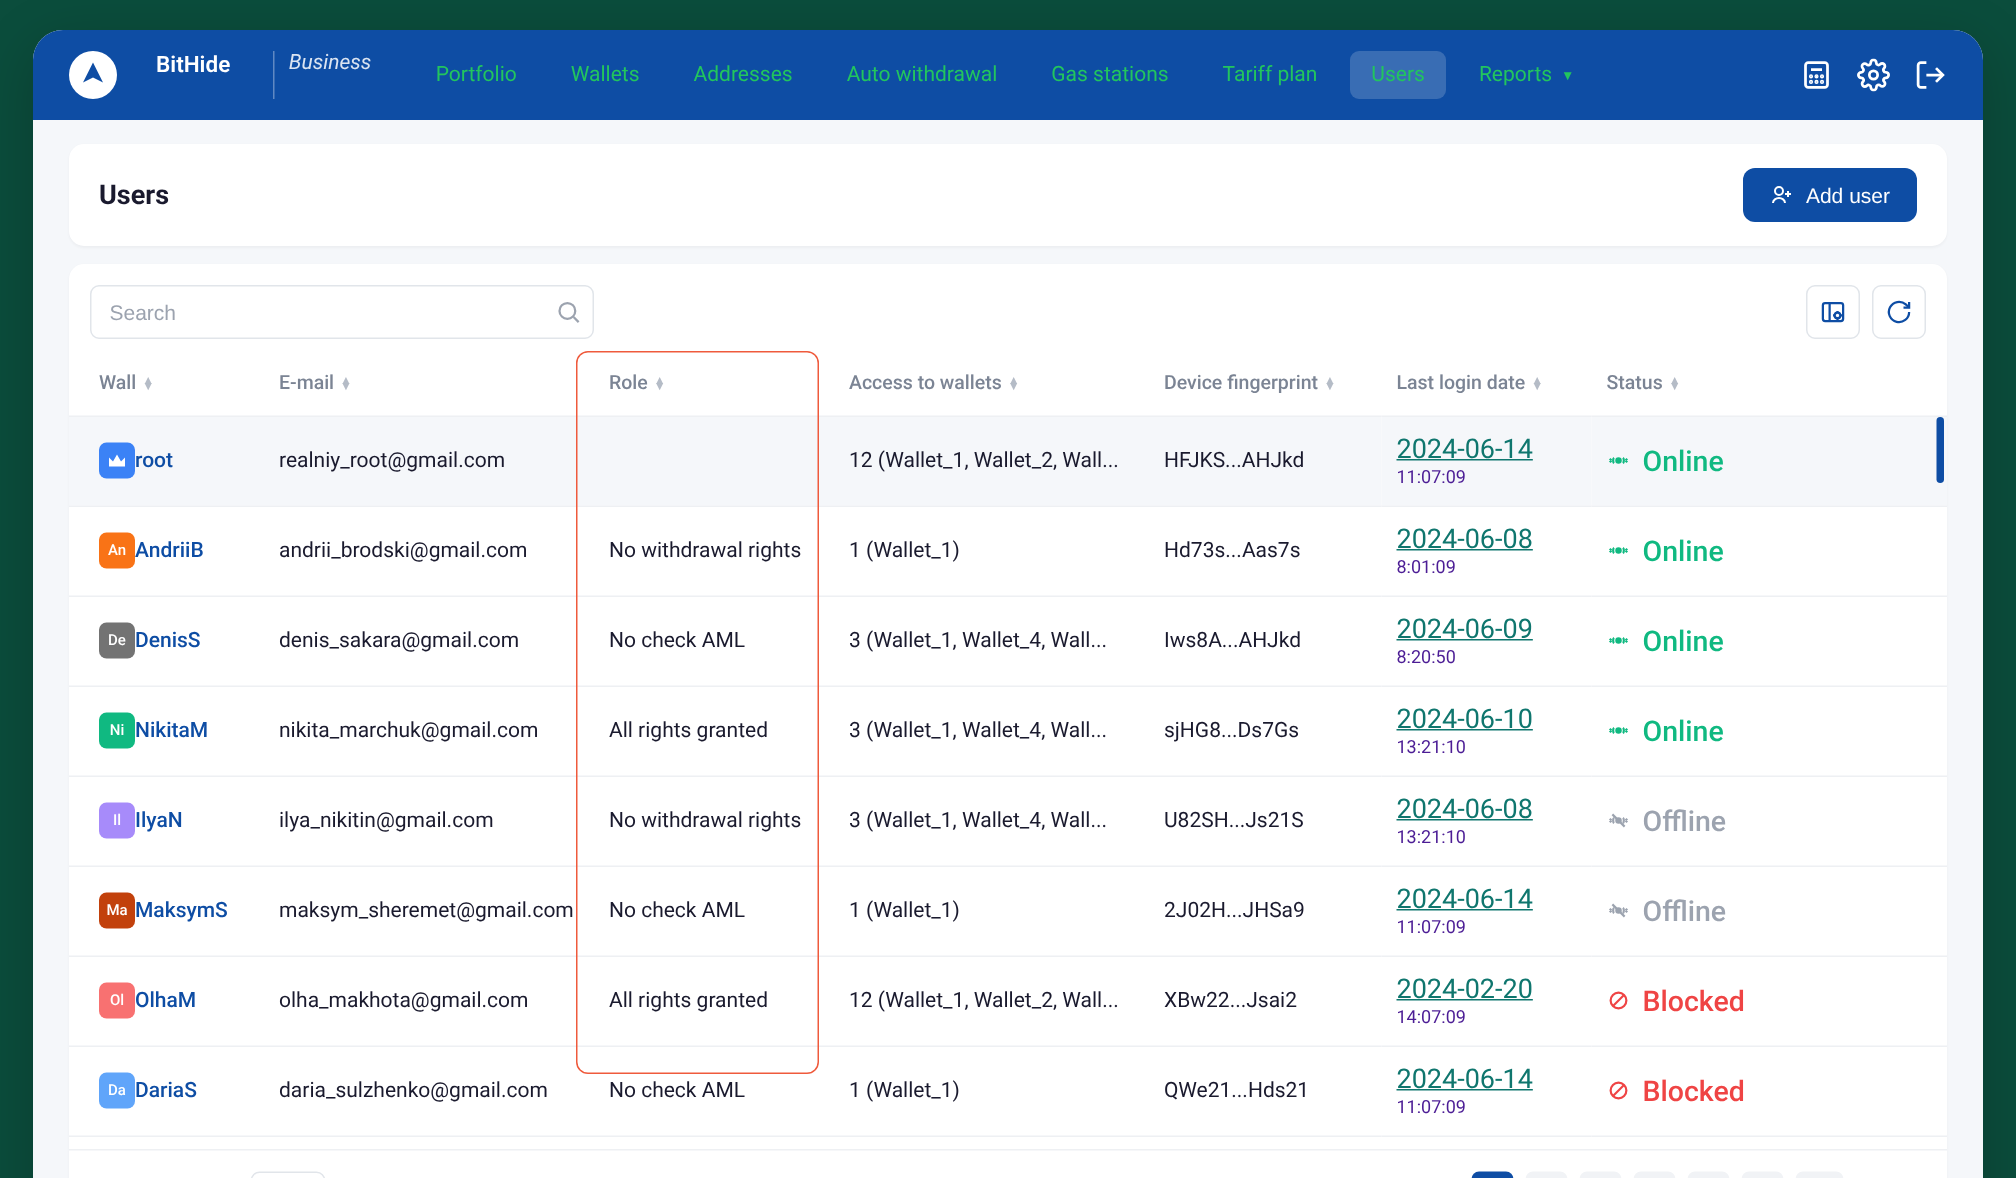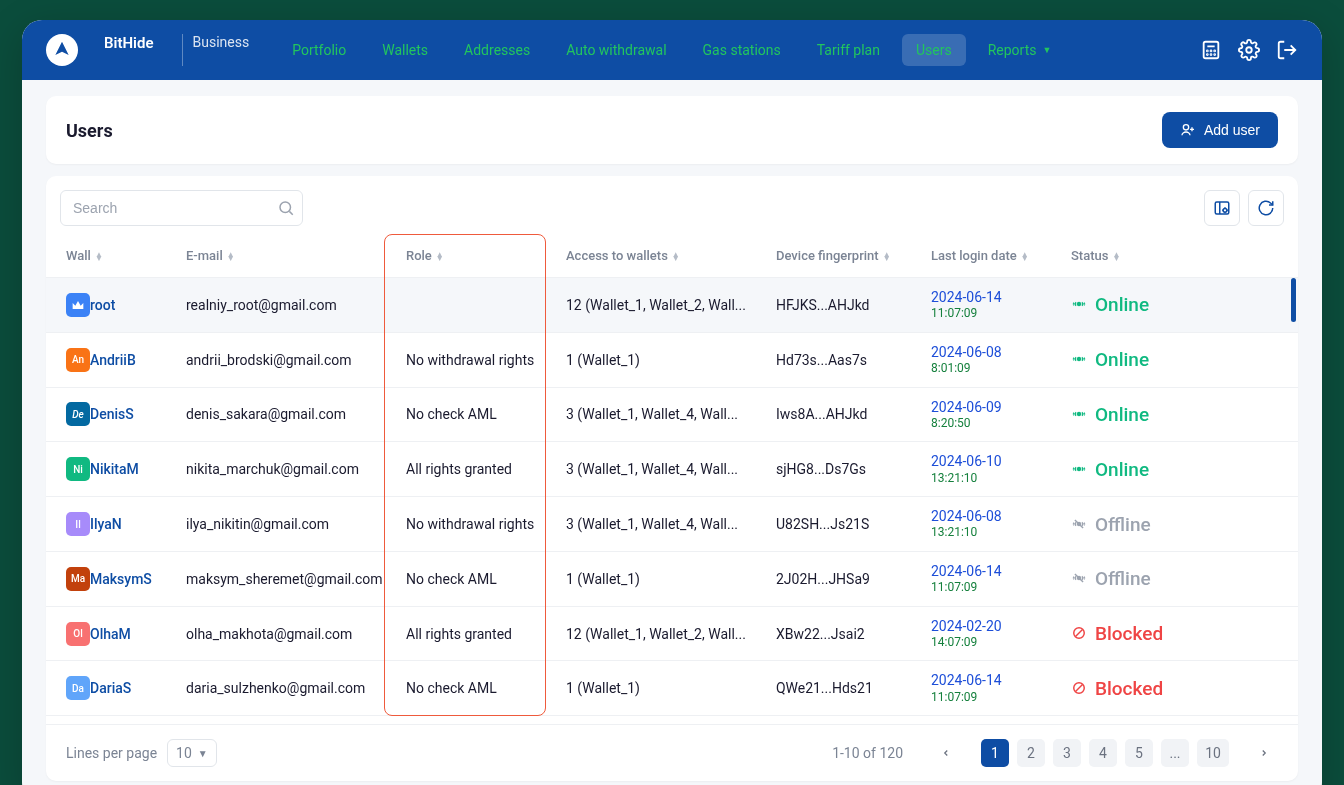--- a/index.html
+++ b/index.html
@@ -36,21 +36,21 @@
       width: 32px;
       height: 32px;
       border-radius: 50%;
       background: #fff;
       display: flex;
       align-items: center;
       justify-content: center;
     }
     .logo-icon svg { width: 20px; height: 20px; }
     .brand-name { font-weight: 600; font-size: 15px; }
-    .brand-sub { font-size: 14px; opacity: 0.85; border-left: 1px solid rgba(255,255,255,0.4); padding-left: 10px; margin-left: 2px; }
+    .brand-sub { font-size: 14px; opacity: 0.85; border-left: 1px solid rgba(255,255,255,0.4); padding-left: 10px; margin-left: 2px; font-style: italic; }
     .nav {
       display: flex;
       gap: 8px;
       flex: 1;
     }
     .nav-item {
       padding: 8px 14px;
       font-size: 14px;
       color: #22c55e;
       cursor: pointer;
@@ -116,21 +116,21 @@
       position: relative;
     }
     .table-toolbar {
       padding: 14px 14px 8px;
       display: flex;
       align-items: center;
       justify-content: space-between;
     }
     .search-box {
       position: relative;
-      width: 243px;
+      width: 336px;
     }
     .search-input {
       width: 100%;
       height: 36px;
       border: 1px solid #e1e5ea;
       border-radius: 6px;
       padding: 0 36px 0 12px;
       font-size: 14px;
       color: #6b7280;
       outline: none;
@@ -218,35 +218,35 @@
       border-radius: 5px;
       display: flex;
       align-items: center;
       justify-content: center;
       font-size: 10px;
       font-weight: 500;
       color: #fff;
     }
     .avatar.root { background: #3b82f6; }
     .avatar.orange { background: #f97316; }
-    .avatar.pink { background: #0369a1; font-style: italic; }
+    .avatar.pink { background: #737373; }
     .avatar.green { background: #10b981; }
     .avatar.purple { background: #a78bfa; }
     .avatar.violet { background: #c2410c; }
     .avatar.red { background: #f87171; }
     .avatar.blue { background: #60a5fa; }
     .user-link {
       color: #0e4da4;
       font-weight: 500;
       cursor: pointer;
     }
     .email { color: #1a1a2e; }
     .date-cell { line-height: 1.3; }
-    .date-main { font-size: 14px; color: #1d4ed8; }
-    .date-sub { font-size: 12px; color: #15803d; }
+    .date-main { font-size: 18px; color: #0f766e; text-decoration: underline; }
+    .date-sub { font-size: 12px; color: #4c1d95; }
     .status {
       display: flex;
       align-items: center;
       gap: 8px;
       font-size: 19px;
       font-weight: 500;
     }
     .status.online { color: #10b981; }
     .status.offline { color: #9ca3af; }
     .status.blocked { color: #ef4444; }

